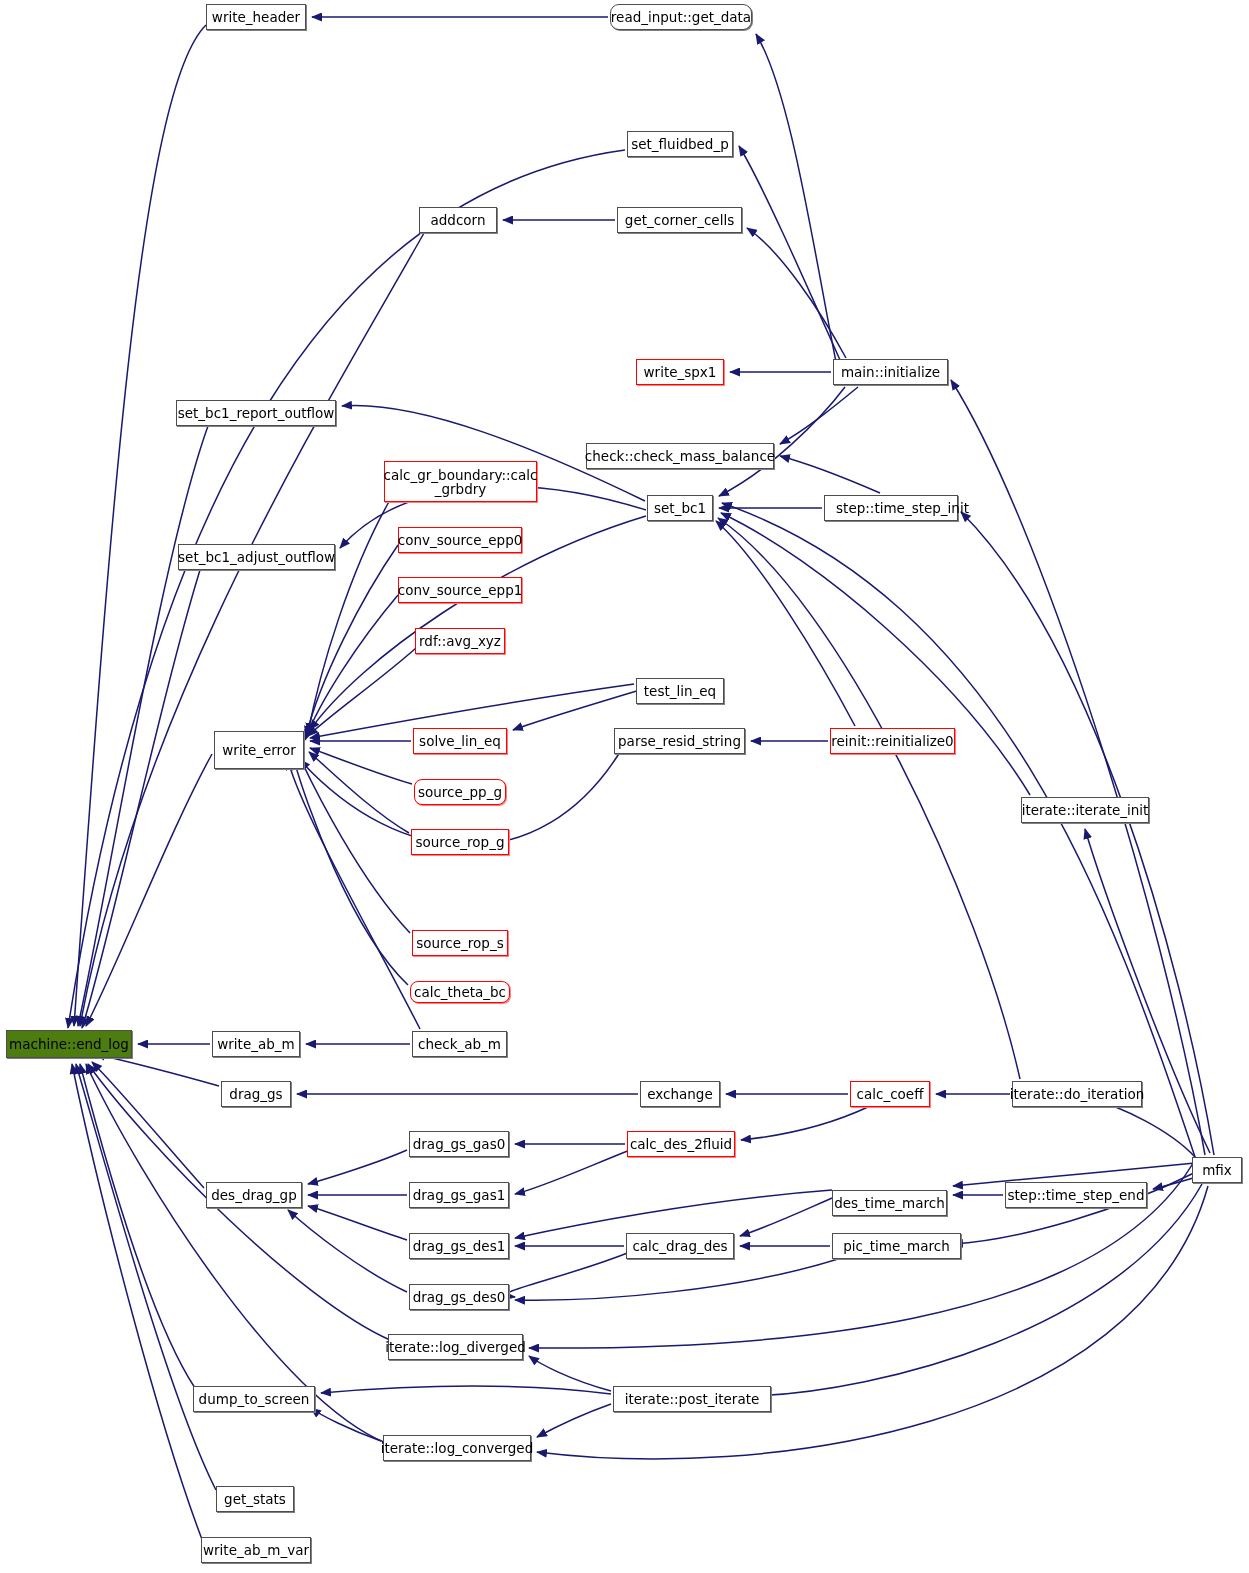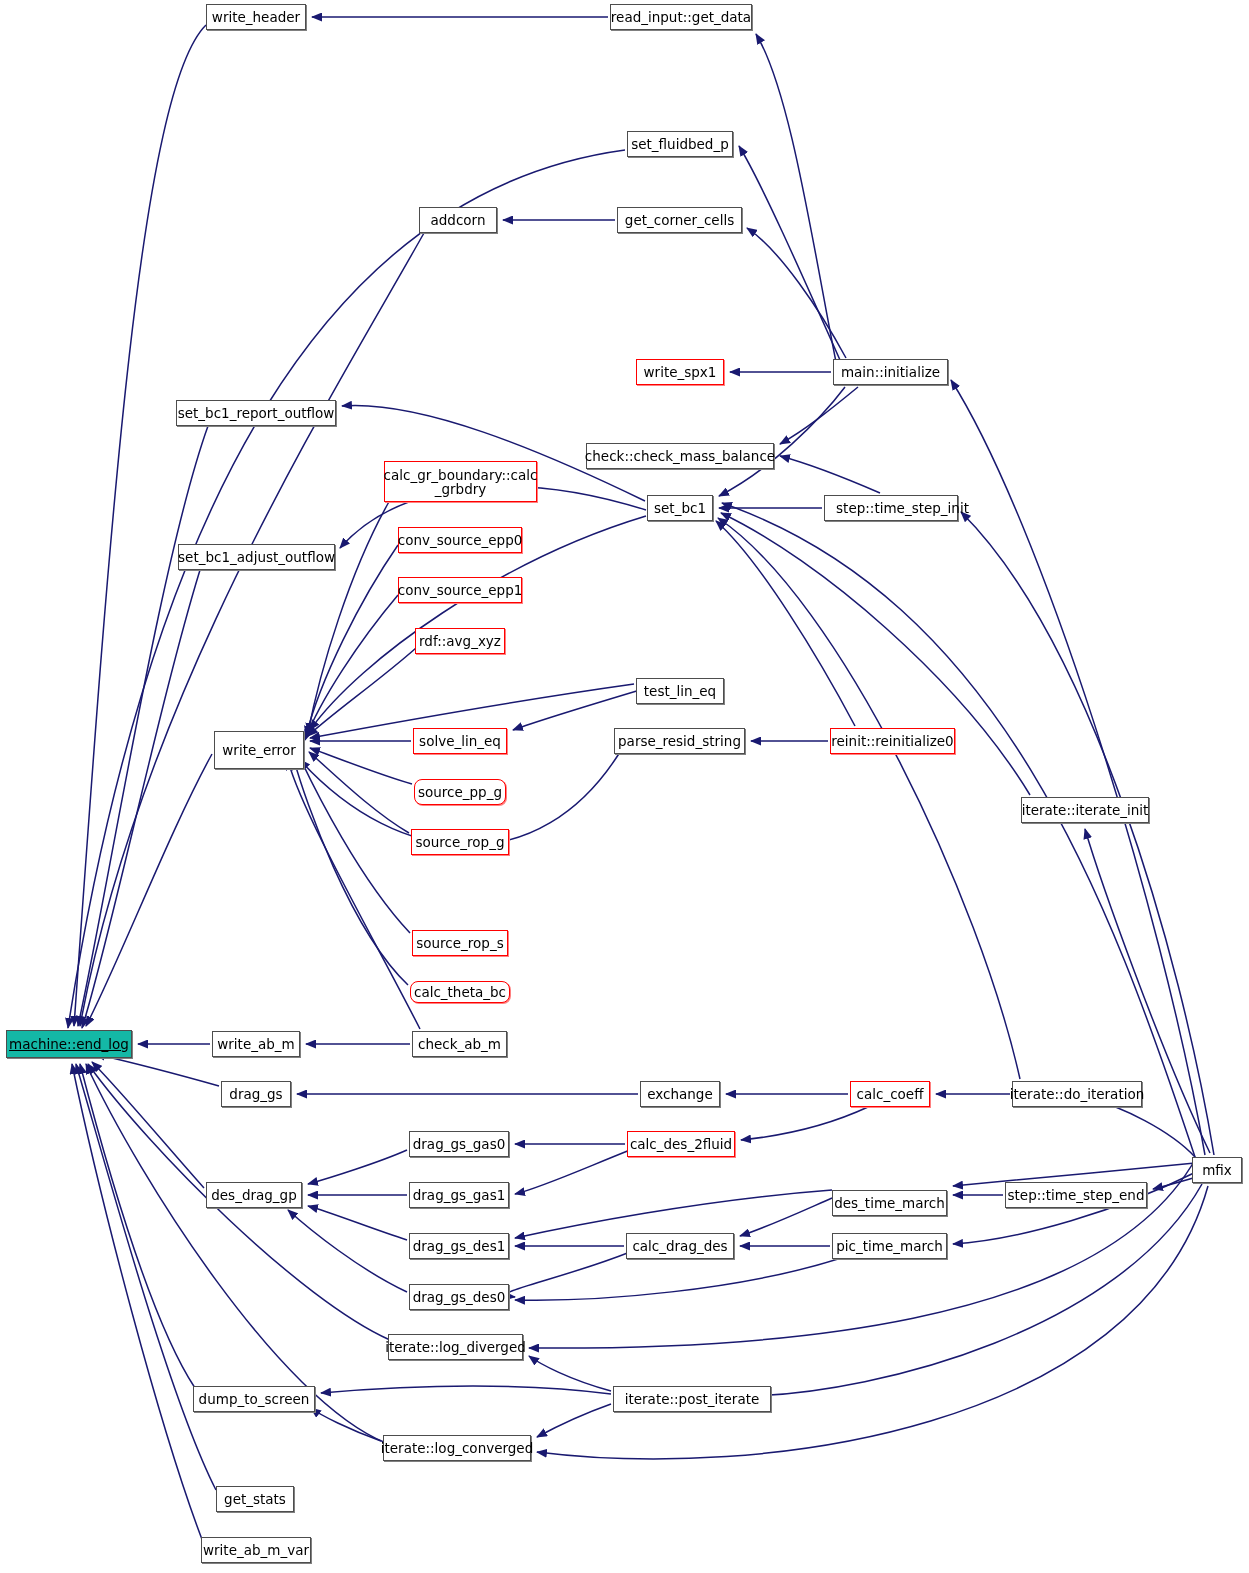--- a/index.html
+++ b/index.html
@@ -4,21 +4,21 @@
 <style>
   html,body{margin:0;padding:0;background:#ffffff;}
   #stage{position:relative;width:1249px;height:1573px;background:#fff;
          font-family:"DejaVu Sans","Liberation Sans",sans-serif;}
   #edges{position:absolute;left:0;top:0;width:1249px;height:1573px;}
   .node{position:absolute;box-sizing:border-box;display:flex;align-items:center;
         justify-content:center;text-align:center;background:#ffffff;
         font-size:13.5px;line-height:14px;color:#000;white-space:pre;}
   .node.grey{border:1px solid #4d4d4d;box-shadow:1px 1px 0 0 #808080;}
   .node.red{border:1px solid #ff0000;box-shadow:1px 1px 0 0 #ff8080;}
-  .node.root{border:1px solid #4d4d4d;background:#14b8a6;box-shadow:1px 1px 0 0 #808080;text-decoration:underline;}
+  .node.root{border:1px solid #4d4d4d;background:#4d7c0f;box-shadow:1px 1px 0 0 #808080;}
 </style>
 </head>
 <body>
 
 <div id="stage">
   <svg id="edges" viewBox="0 0 1249 1573" xmlns="http://www.w3.org/2000/svg">
     <defs>
       <marker id="ah" markerWidth="11" markerHeight="9" refX="10" refY="4.5" orient="auto" markerUnits="userSpaceOnUse">
         <path d="M0,0 L11,4.5 L0,9 z" fill="#191970"></path>
       </marker>
@@ -177,21 +177,21 @@
 
       <path d="M216,1490 C170,1400 110,1180 76,1064"></path>
 
       <path d="M203,1542 C160,1430 100,1200 72,1064"></path>
     </g>
   </svg>
 
   <div id="nodes">
       <div class="node root" style="left: 6px; top: 1030px; width: 126px; height: 28px;">machine::end_log</div>
       <div class="node grey" style="left: 206px; top: 4px; width: 100px; height: 26px;">write_header</div>
-      <div class="node grey" style="left: 610px; top: 4px; width: 142px; height: 26px;">read_input::get_data</div>
+      <div class="node grey" style="left: 610px; top: 4px; width: 142px; height: 26px; border-radius: 9px;">read_input::get_data</div>
       <div class="node grey" style="left: 627px; top: 131px; width: 106px; height: 26px;">set_fluidbed_p</div>
       <div class="node grey" style="left: 419px; top: 207px; width: 78px; height: 26px;">addcorn</div>
       <div class="node grey" style="left: 617px; top: 207px; width: 125px; height: 26px;">get_corner_cells</div>
       <div class="node red" style="left: 636px; top: 359px; width: 88px; height: 26px;">write_spx1</div>
       <div class="node grey" style="left: 833px; top: 359px; width: 115px; height: 26px;">main::initialize</div>
       <div class="node grey" style="left: 176px; top: 400px; width: 160px; height: 26px;">set_bc1_report_outflow</div>
       <div class="node grey" style="left: 586px; top: 443px; width: 188px; height: 26px;">check::check_mass_balance</div>
       <div class="node red" style="left: 384px; top: 461px; width: 153px; height: 41px;">calc_gr_boundary::calc
 _grbdry</div>
       <div class="node grey" style="left: 647px; top: 495px; width: 66px; height: 26px;">set_bc1</div>
@@ -218,21 +218,21 @@
       <div class="node grey" style="left: 1012px; top: 1081px; width: 130px; height: 26px;">iterate::do_iteration</div>
       <div class="node grey" style="left: 409px; top: 1131px; width: 100px; height: 26px;">drag_gs_gas0</div>
       <div class="node red" style="left: 627px; top: 1131px; width: 108px; height: 26px;">calc_des_2fluid</div>
       <div class="node grey" style="left: 206px; top: 1182px; width: 96px; height: 26px;">des_drag_gp</div>
       <div class="node grey" style="left: 409px; top: 1182px; width: 100px; height: 26px;">drag_gs_gas1</div>
       <div class="node grey" style="left: 832px; top: 1182px; width: 115px; height: 26px; margin-top: 8px;">des_time_march</div>
       <div class="node grey" style="left: 1005px; top: 1182px; width: 142px; height: 26px;">step::time_step_end</div>
       <div class="node grey" style="left: 1192px; top: 1157px; width: 50px; height: 26px;">mfix</div>
       <div class="node grey" style="left: 409px; top: 1233px; width: 100px; height: 26px;">drag_gs_des1</div>
       <div class="node grey" style="left: 626px; top: 1233px; width: 108px; height: 26px;">calc_drag_des</div>
-      <div class="node grey" style="left: 832px; top: 1233px; width: 115px; height: 26px;">pic_time_march</div>
+      <div class="node grey" style="left: 832px; top: 1233px; width: 129px; height: 26px;">pic_time_march</div>
       <div class="node grey" style="left: 409px; top: 1284px; width: 100px; height: 26px;">drag_gs_des0</div>
       <div class="node grey" style="left: 388px; top: 1334px; width: 135px; height: 26px;">iterate::log_diverged</div>
       <div class="node grey" style="left: 193px; top: 1386px; width: 122px; height: 26px;">dump_to_screen</div>
       <div class="node grey" style="left: 613px; top: 1386px; width: 158px; height: 26px;">iterate::post_iterate</div>
       <div class="node grey" style="left: 383px; top: 1435px; width: 148px; height: 26px;">iterate::log_converged</div>
       <div class="node grey" style="left: 216px; top: 1486px; width: 78px; height: 26px;">get_stats</div>
       <div class="node grey" style="left: 201px; top: 1537px; width: 110px; height: 26px;">write_ab_m_var</div>
     </div>
 </div>
 

